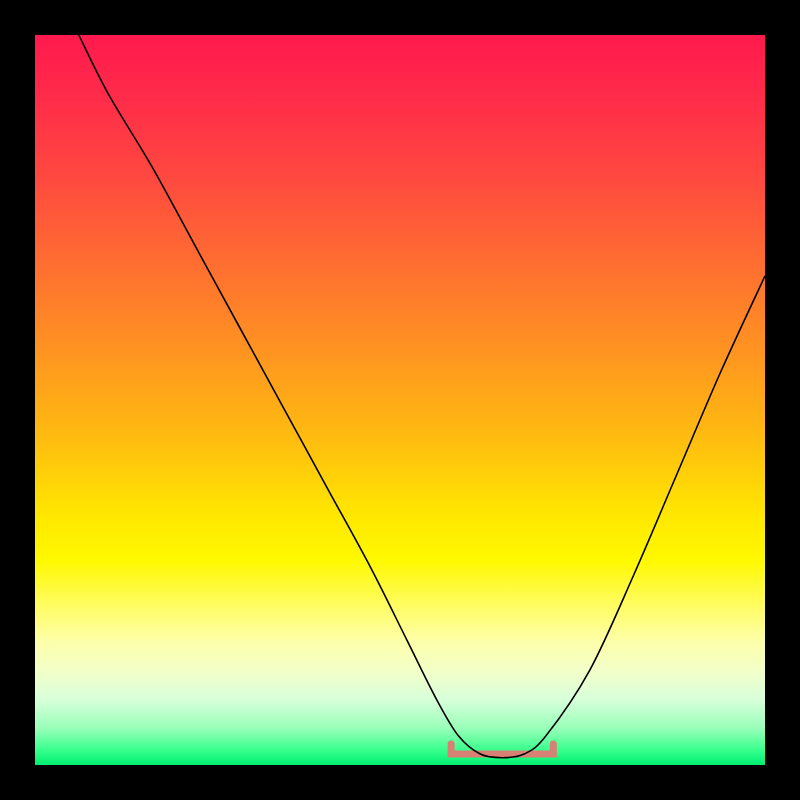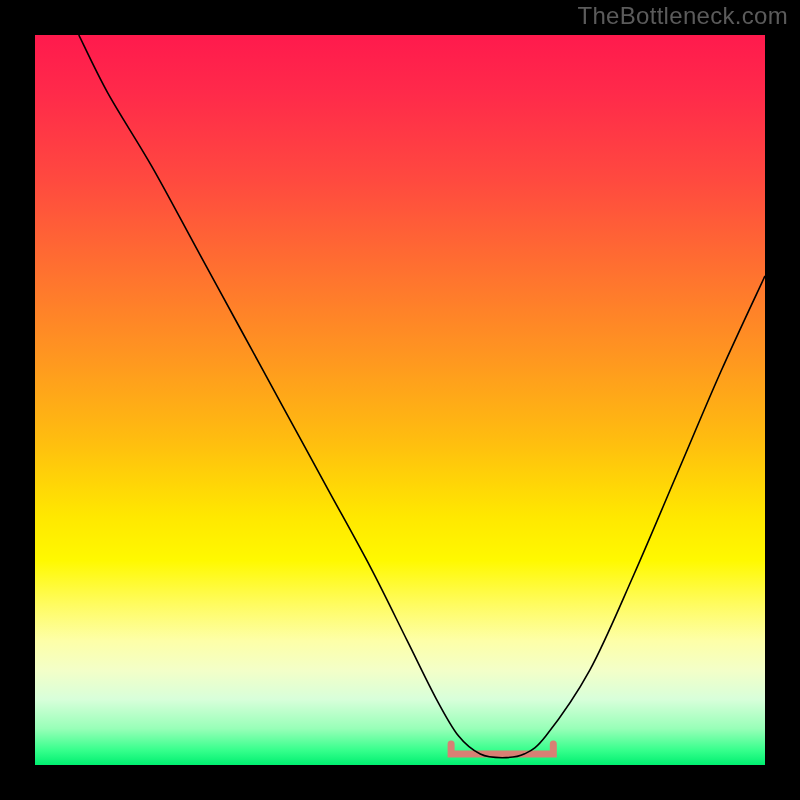--- a/index.html
+++ b/index.html
@@ -72,21 +72,20 @@
     stroke: #000;
     stroke-width: 1.6;
     stroke-linejoin: round;
   }
 </style>
 </head>
 <body>
 
 <div class="frame">
 
-  <div class="watermark">TheBottleneck.com</div>
 
   <div class="plot-area">
     <div class="gradient"></div>
 
     <svg class="curve" viewBox="0 0 730 730" preserveAspectRatio="none">
       <path id="optimal-band-path" class="marker-band" d="M 416.1 709.0 L 416.1 719.0 L 518.3 719.0 L 518.3 709.0"></path>
       <path id="curve-path" class="curve-line" d="M 43.8 0 C 48.67 9.73, 60.83 36.50, 73.00 58.40 C 85.17 80.30, 102.20 105.85, 116.80 131.40 C 131.40 156.95, 146.00 184.93, 160.60 211.70 C 175.20 238.47, 189.80 265.23, 204.40 292.00 C 219.00 318.77, 233.60 345.53, 248.20 372.30 C 262.80 399.07, 277.40 425.83, 292.00 452.60 C 306.60 479.37, 322.42 507.35, 335.80 532.90 C 349.18 558.45, 361.35 584.00, 372.30 605.90 C 383.25 627.80, 392.98 648.48, 401.50 664.30 C 410.02 680.12, 416.10 691.67, 423.40 700.80 C 430.70 709.92, 438.00 715.40, 445.30 719.05 C 452.60 722.70, 459.90 722.70, 467.20 722.70 C 474.50 722.70, 481.80 722.70, 489.10 719.05 C 496.40 715.40, 500.05 714.79, 511.00 700.80 C 521.95 686.81, 540.20 661.87, 554.80 635.10 C 569.40 608.33, 584.00 573.05, 598.60 540.20 C 613.20 507.35, 627.80 472.07, 642.40 438.00 C 657.00 403.93, 671.60 368.65, 686.20 335.80 C 700.80 302.95, 722.70 256.72, 730.00 240.90"></path>
     </svg>
   </div>
 

